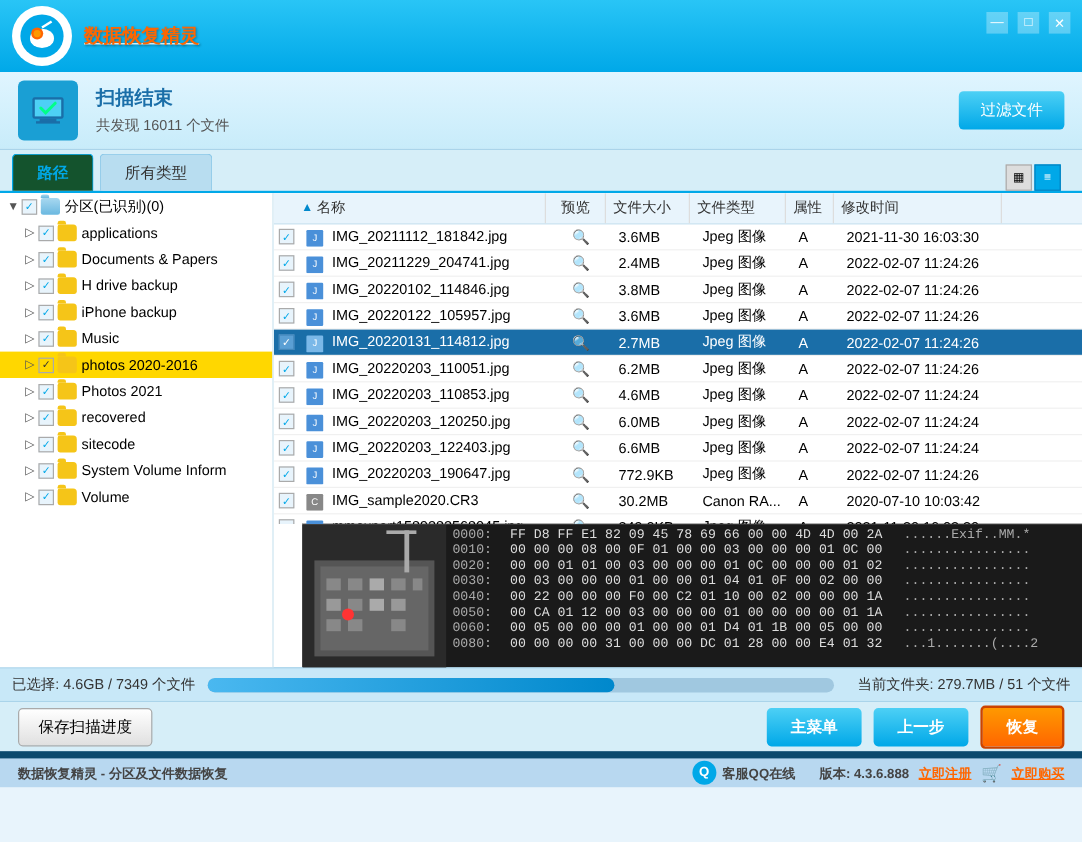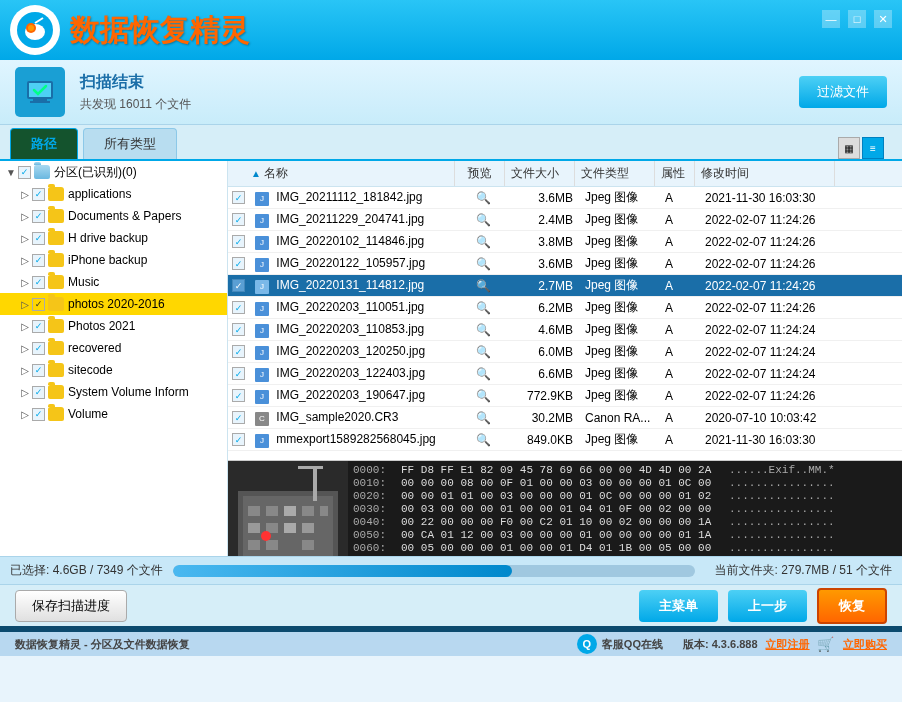--- a/index.html
+++ b/index.html
@@ -18,23 +18,24 @@
       width: 50px; height: 50px;
       background: #fff;
       border-radius: 50%;
       display: flex; align-items: center; justify-content: center;
       margin-right: 10px;
       overflow: hidden;
     }
     .title-logo svg { width: 40px; height: 40px; }
     .title-text {
       color: #fff;
-      font-size: 30px;
+      font-size: 16px;
       font-weight: bold;
       text-shadow: 1px 1px 2px rgba(0,0,0,0.3);
+      text-decoration: underline;
     }
     .title-text span { color: #ff6600; }
     .window-controls {
       position: absolute;
       right: 10px;
       top: 10px;
       display: flex;
       gap: 8px;
     }
     .win-btn {
@@ -182,21 +183,21 @@
     }
     .file-table-header .col {
       padding: 0 6px;
       display: flex; align-items: center;
       gap: 3px;
       border-right: 1px solid #ddd;
       height: 100%;
     }
     .col-name { width: 210px; }
     .col-preview { width: 50px; justify-content: center; }
-    .col-size { width: 70px; text-align: right; }
+    .col-size { width: 70px; }
     .col-type { width: 80px; }
     .col-attr { width: 40px; }
     .col-time { width: 140px; }
 
     .file-list { flex: 1; overflow-y: auto; }
     .file-row {
       display: flex;
       align-items: center;
       height: 22px;
       font-size: 12px;
@@ -239,24 +240,25 @@
     
     .tree-panel::-webkit-scrollbar,
     .file-list::-webkit-scrollbar { width: 8px; }
     .tree-panel::-webkit-scrollbar-track,
     .file-list::-webkit-scrollbar-track { background: #f0f0f0; }
     .tree-panel::-webkit-scrollbar-thumb,
     .file-list::-webkit-scrollbar-thumb { background: #aaa; border-radius: 4px; }
 
     
     .preview-area {
-      height: 96px;
+      height: 120px;
       background: #1a1a1a;
       display: flex;
       border-top: 1px solid #ccc;
+      margin-left: 24px;
     }
     .preview-image {
       width: 120px;
       height: 120px;
       flex-shrink: 0;
       background: #333;
       display: flex; align-items: center; justify-content: center;
       overflow: hidden;
     }
     .hex-view {

